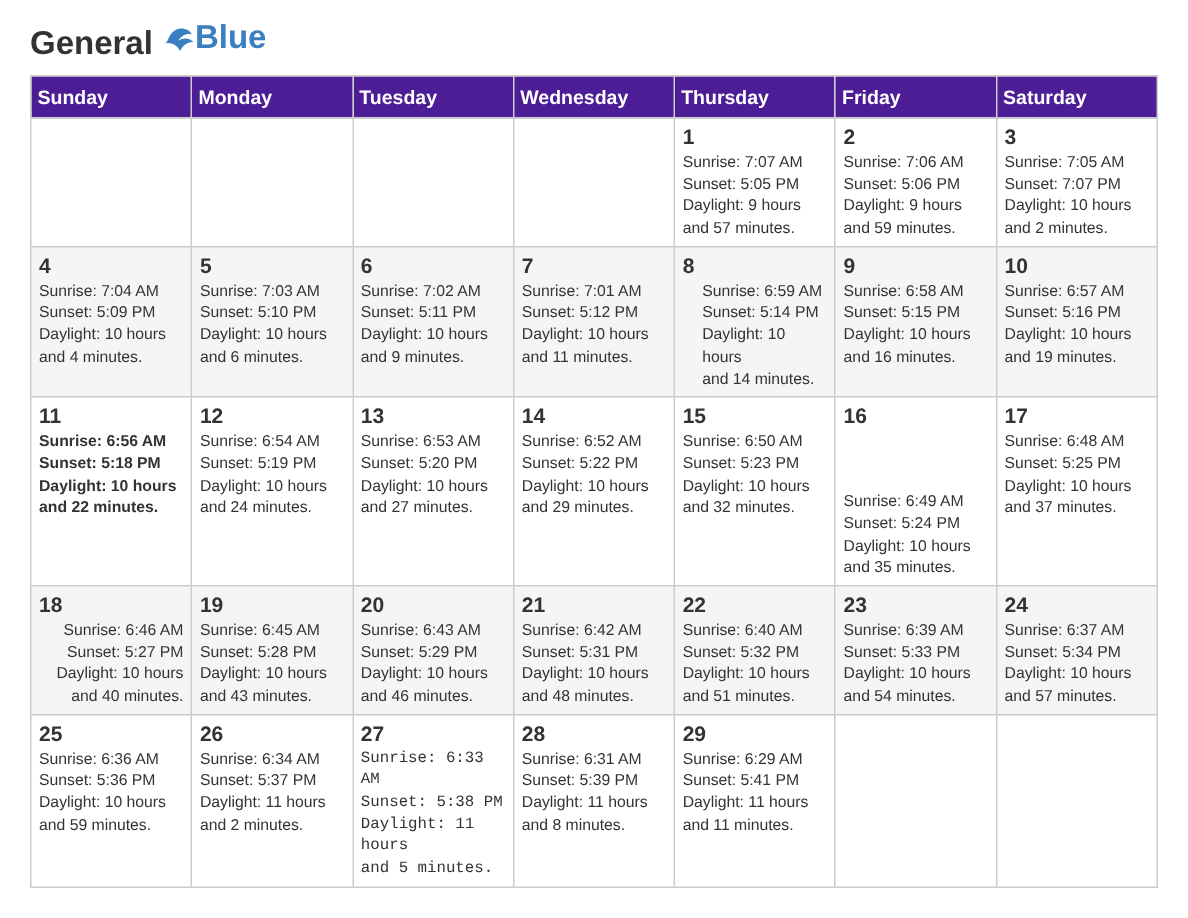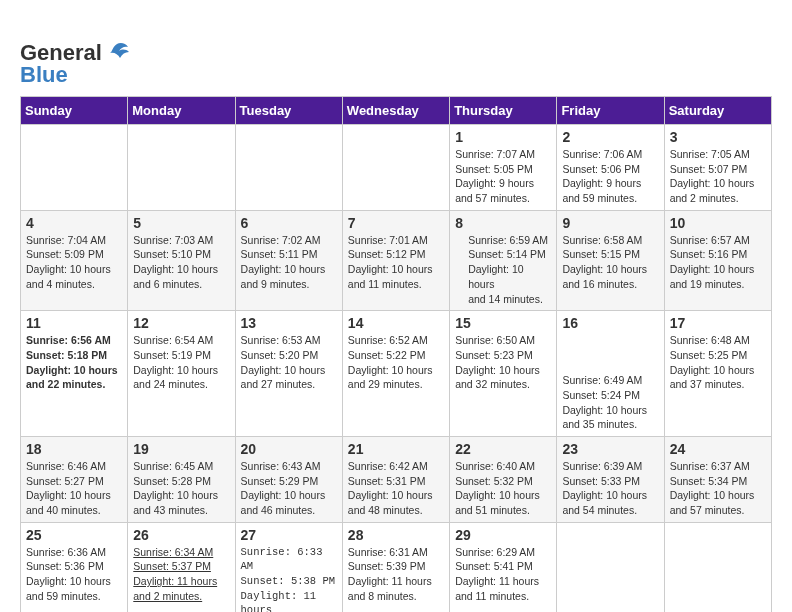--- a/index.html
+++ b/index.html
@@ -11,23 +11,22 @@
       padding: 16px 20px;
     }
     .header-area {
       display: flex;
       justify-content: space-between;
       align-items: flex-start;
       margin-bottom: 8px;
     }
     .logo {
       display: flex;
-      flex-direction: column;
+      flex-direction: row;
       align-items: flex-start;
-      margin-top: 24px;
     }
     .title-area {
       text-align: right;
     }
     .month-title {
       font-size: 36px;
       font-weight: bold;
       color: #333;
     }
     .location-title {
@@ -121,21 +120,21 @@
         <td>
           <span class="day-num">2</span>
           <div class="day-info" style="white-space: pre-line;">Sunrise: 7:06 AM
 Sunset: 5:06 PM
 Daylight: 9 hours
 and 59 minutes.</div>
         </td>
         <td>
           <span class="day-num">3</span>
           <div class="day-info" style="white-space: pre-line;">Sunrise: 7:05 AM
-Sunset: 5:07 PM
+Sunset: 7:07 PM
 Daylight: 10 hours
 and 2 minutes.</div>
         </td>
       </tr>
       <tr>
         <td>
           <span class="day-num">4</span>
           <div class="day-info" style="white-space: pre-line;">Sunrise: 7:04 AM
 Sunset: 5:09 PM
 Daylight: 10 hours
@@ -231,21 +230,21 @@
           <span class="day-num">17</span>
           <div class="day-info" style="white-space: pre-line;">Sunrise: 6:48 AM
 Sunset: 5:25 PM
 Daylight: 10 hours
 and 37 minutes.</div>
         </td>
       </tr>
       <tr>
         <td>
           <span class="day-num">18</span>
-          <div class="day-info" style="white-space: pre-line;">Sunrise: 6:46 AM
+          <div class="day-info" style="white-space: pre-line; text-align: right;">Sunrise: 6:46 AM
 Sunset: 5:27 PM
 Daylight: 10 hours
 and 40 minutes.</div>
         </td>
         <td>
           <span class="day-num">19</span>
           <div class="day-info" style="white-space: pre-line;">Sunrise: 6:45 AM
 Sunset: 5:28 PM
 Daylight: 10 hours
 and 43 minutes.</div>
@@ -289,21 +288,21 @@
       <tr>
         <td>
           <span class="day-num">25</span>
           <div class="day-info" style="white-space: pre-line;">Sunrise: 6:36 AM
 Sunset: 5:36 PM
 Daylight: 10 hours
 and 59 minutes.</div>
         </td>
         <td>
           <span class="day-num">26</span>
-          <div class="day-info" style="white-space: pre-line; text-decoration: underline;">Sunrise: 6:34 AM
+          <div class="day-info" style="white-space: pre-line;">Sunrise: 6:34 AM
 Sunset: 5:37 PM
 Daylight: 11 hours
 and 2 minutes.</div>
         </td>
         <td>
           <span class="day-num">27</span>
           <div class="day-info" style="white-space: pre-line; font-family: Liberation Mono, monospace;">Sunrise: 6:33 AM
 Sunset: 5:38 PM
 Daylight: 11 hours
 and 5 minutes.</div>

